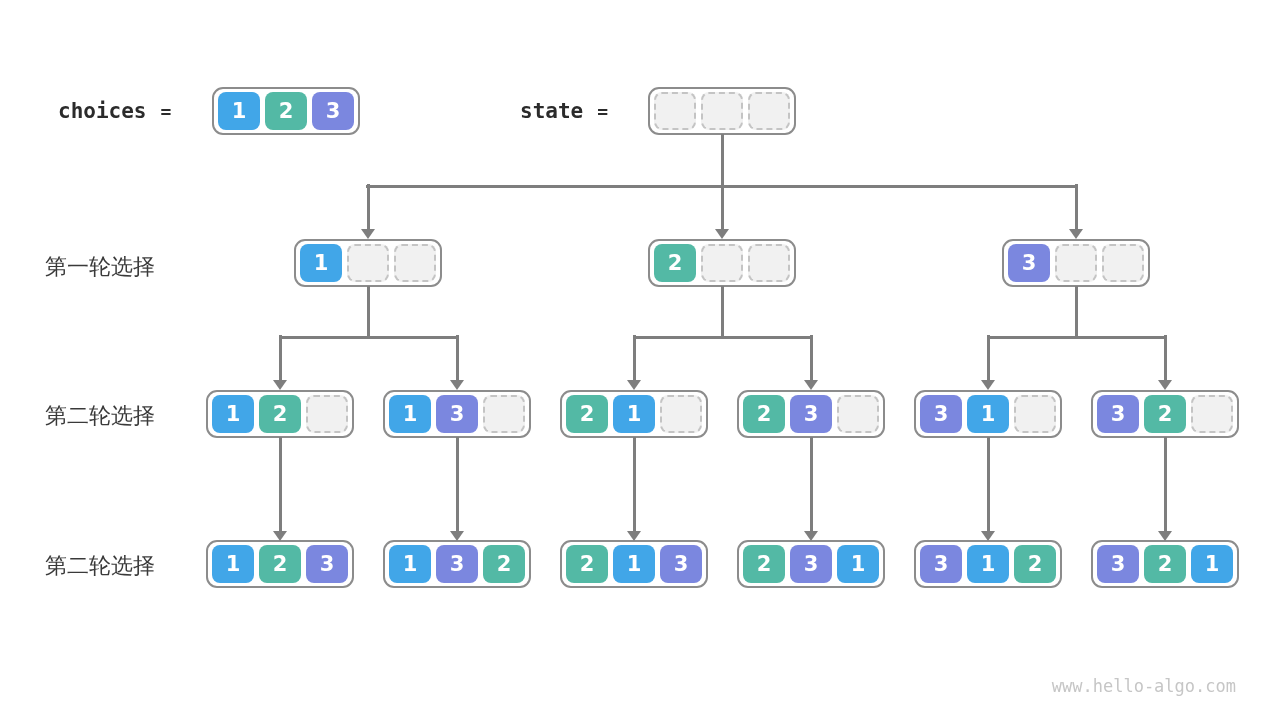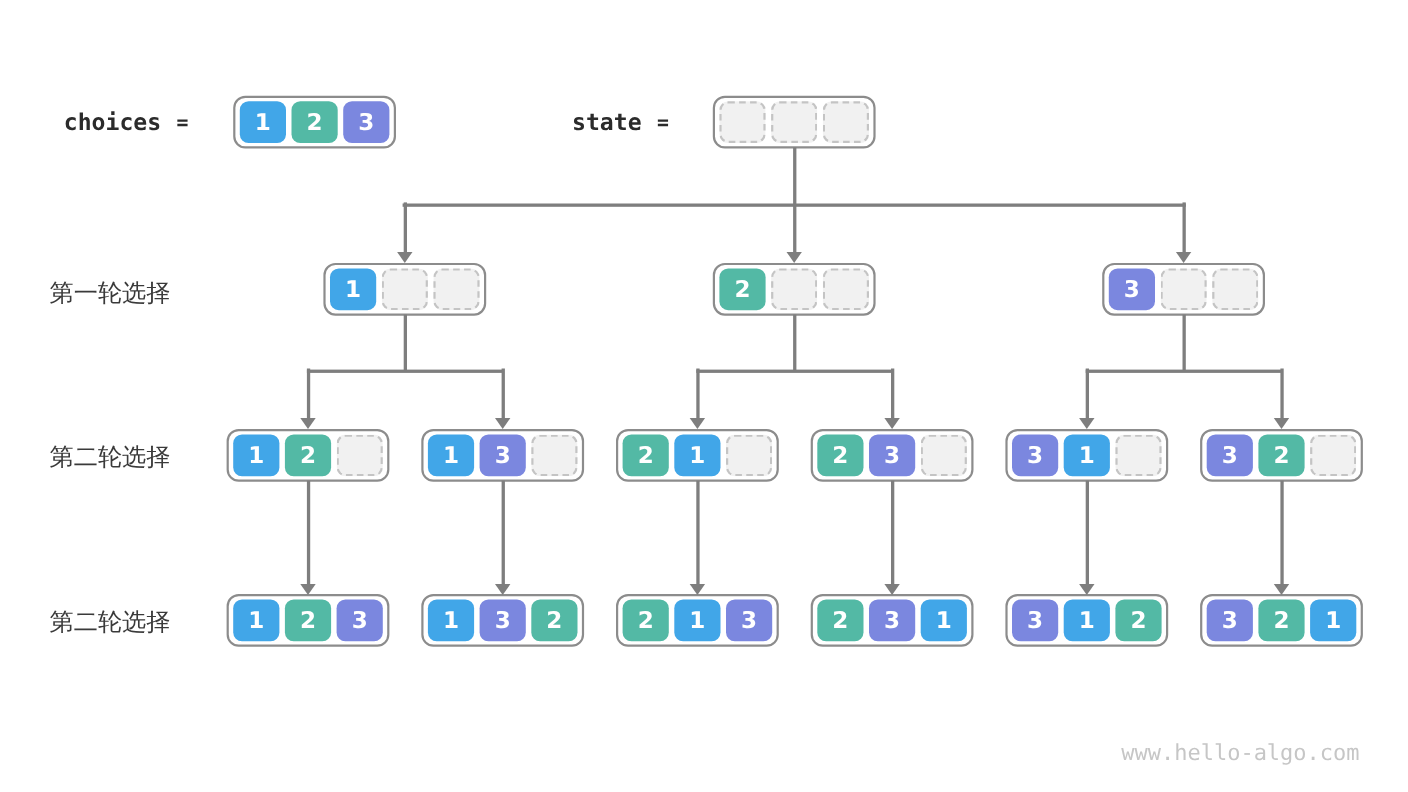--- a/index.html
+++ b/index.html
@@ -31,21 +31,21 @@
   .vline { position:absolute; width:3px; background:#7e7e7e; }
   .hline { position:absolute; height:3px; background:#7e7e7e; }
   .arrowhead {
     position:absolute; width:0; height:0;
     border-left:7px solid transparent; border-right:7px solid transparent;
     border-top:10px solid #7e7e7e;
   }
   .watermark {
     position:absolute; right:44px; bottom:24px;
     font-family:"DejaVu Sans Mono","Liberation Mono",monospace;
-    font-size:20px; color:#c6c6c6;
+    font-size:17px; color:#c6c6c6;
   }
 </style>
 </head>
 <body>
 
 <div class="canvas">
 
   <div class="code-label" style="left:58px; top:87px;">
     <span>choices</span>
     <span class="eq">=</span>

